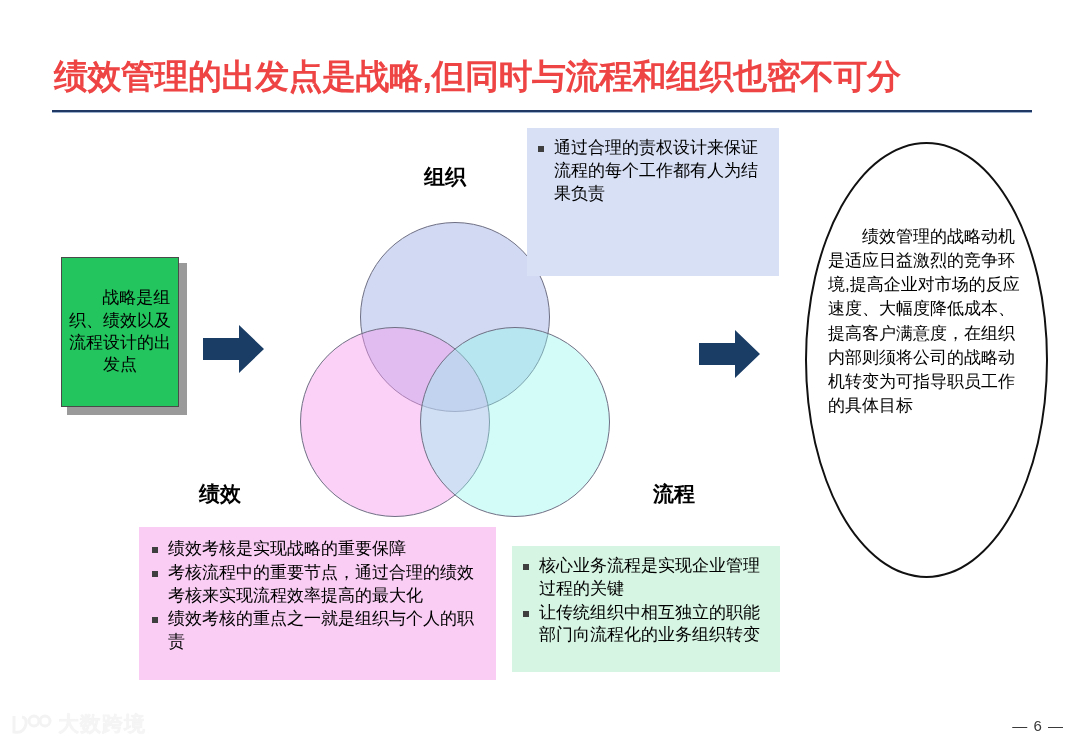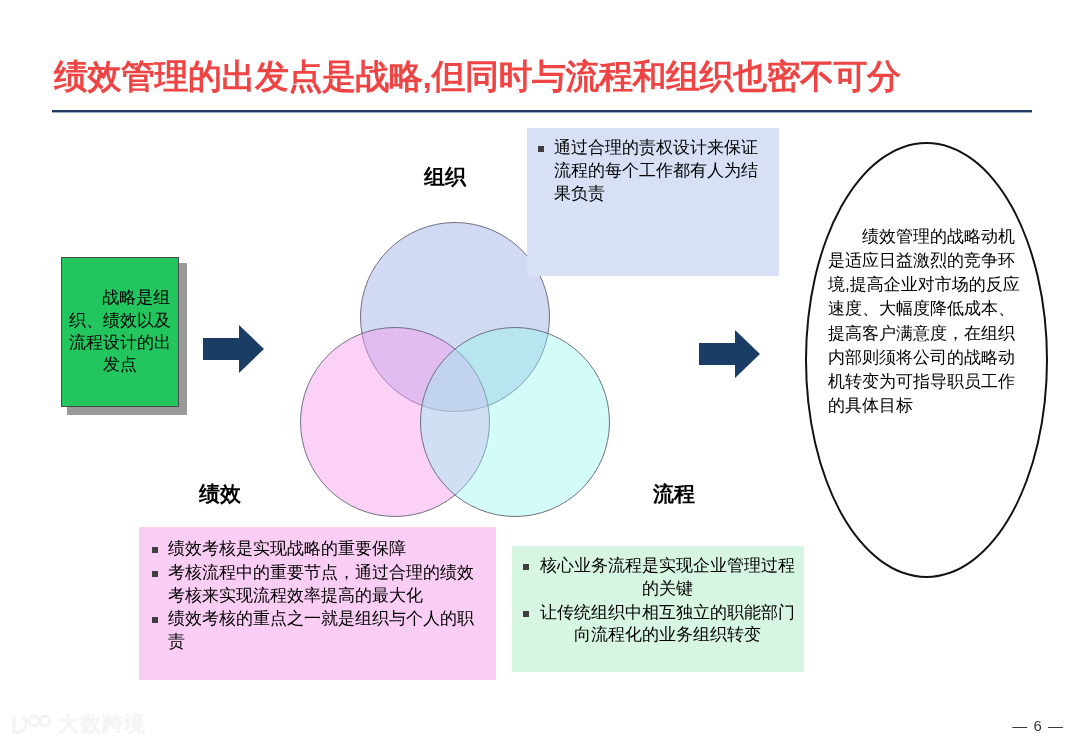--- a/index.html
+++ b/index.html
@@ -157,24 +157,23 @@
   }
   #box-perf {
     left: 103px; top: 527px;
     width: 357px; height: 153px;
     background: #f9cdf4;
     padding: 11px 10px 23px 10px;
     margin-left: 36px;
   }
   #box-proc {
     left: 512px; top: 546px;
-    width: 292px; height: 126px;
+    width: 268px; height: 126px;
     background: #d6f5e3;
     padding: 9px 8px 6px 8px;
-    text-align: center;
   }
 
   
   #ellipse {
     position: absolute;
     left: 805px; top: 142px;
     width: 243px; height: 436px;
     border: 2px solid #111111;
     border-radius: 50%;
     box-sizing: border-box;

